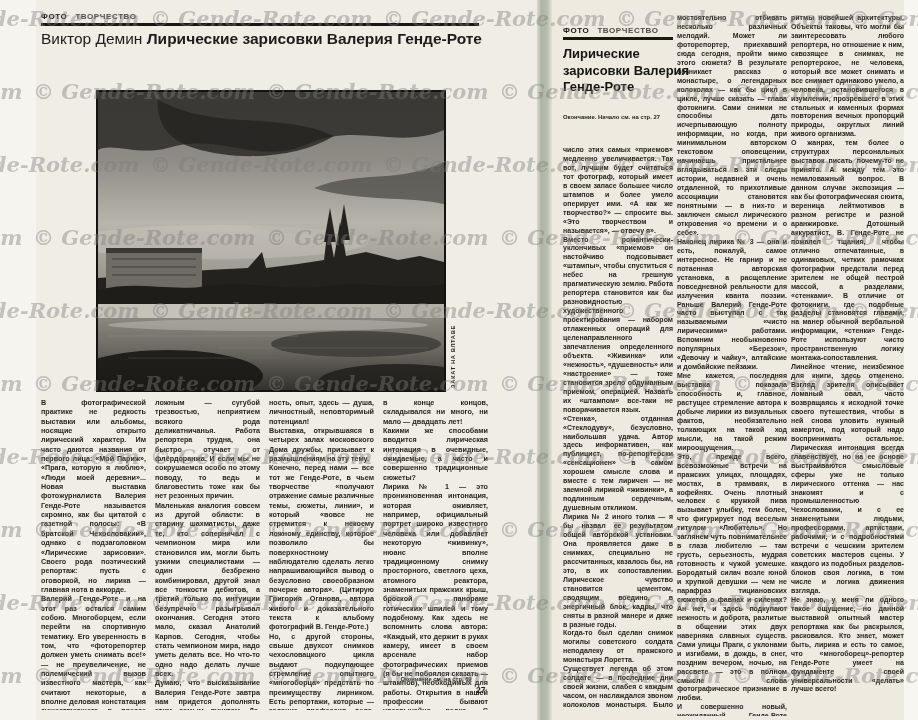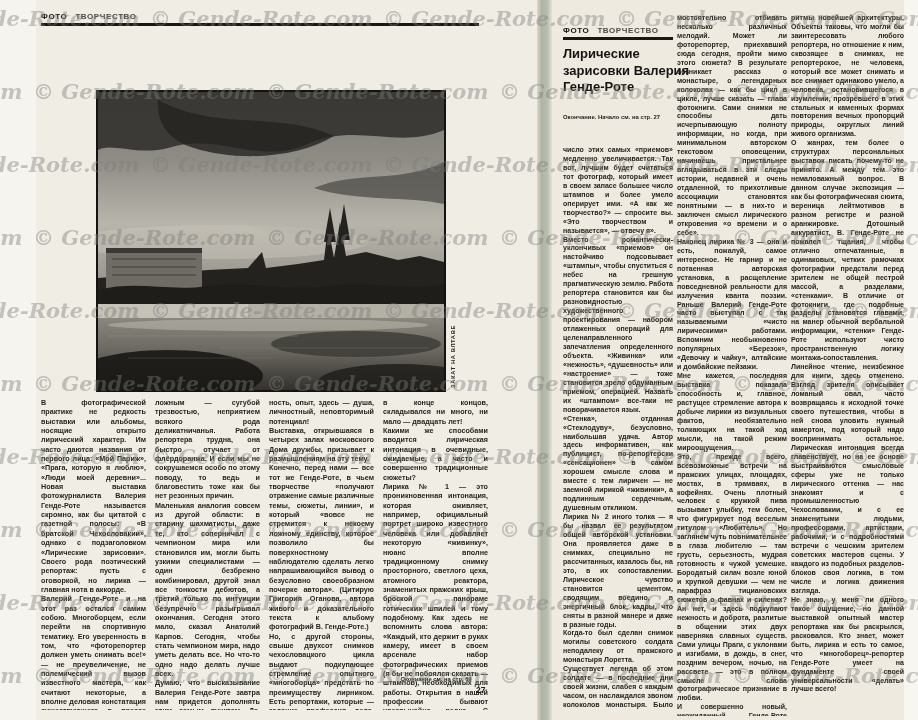--- a/index.html
+++ b/index.html
@@ -63,20 +63,23 @@
     font-size:21px;color:rgba(125,125,122,0.42);white-space:nowrap;}
 </style>
 </head>
 <body>
 
 <div class="page" id="left-page">
   <div class="rubric" id="lp-rubric">
     <span class="b">ФОТО</span><span class="l">ТВОРЧЕСТВО</span>
   </div>
   <div class="rule" id="lp-rule"></div>
+  <div id="lp-titleline">
+    <span class="byline">Виктор Демин </span><span class="title">Лирические зарисовки Валерия Генде-Роте</span>
+  </div>
 
   <div id="photo-frame">
     <svg width="346" height="298" viewBox="0 0 346 298">
       <defs>
         <linearGradient id="skyG" x1="0" y1="0" x2="0" y2="1">
           <stop offset="0" stop-color="#7b7a74"></stop>
           <stop offset="0.32" stop-color="#8e8c85"></stop>
           <stop offset="0.62" stop-color="#b8b5ac"></stop>
           <stop offset="1" stop-color="#8d8a83"></stop>
         </linearGradient>

